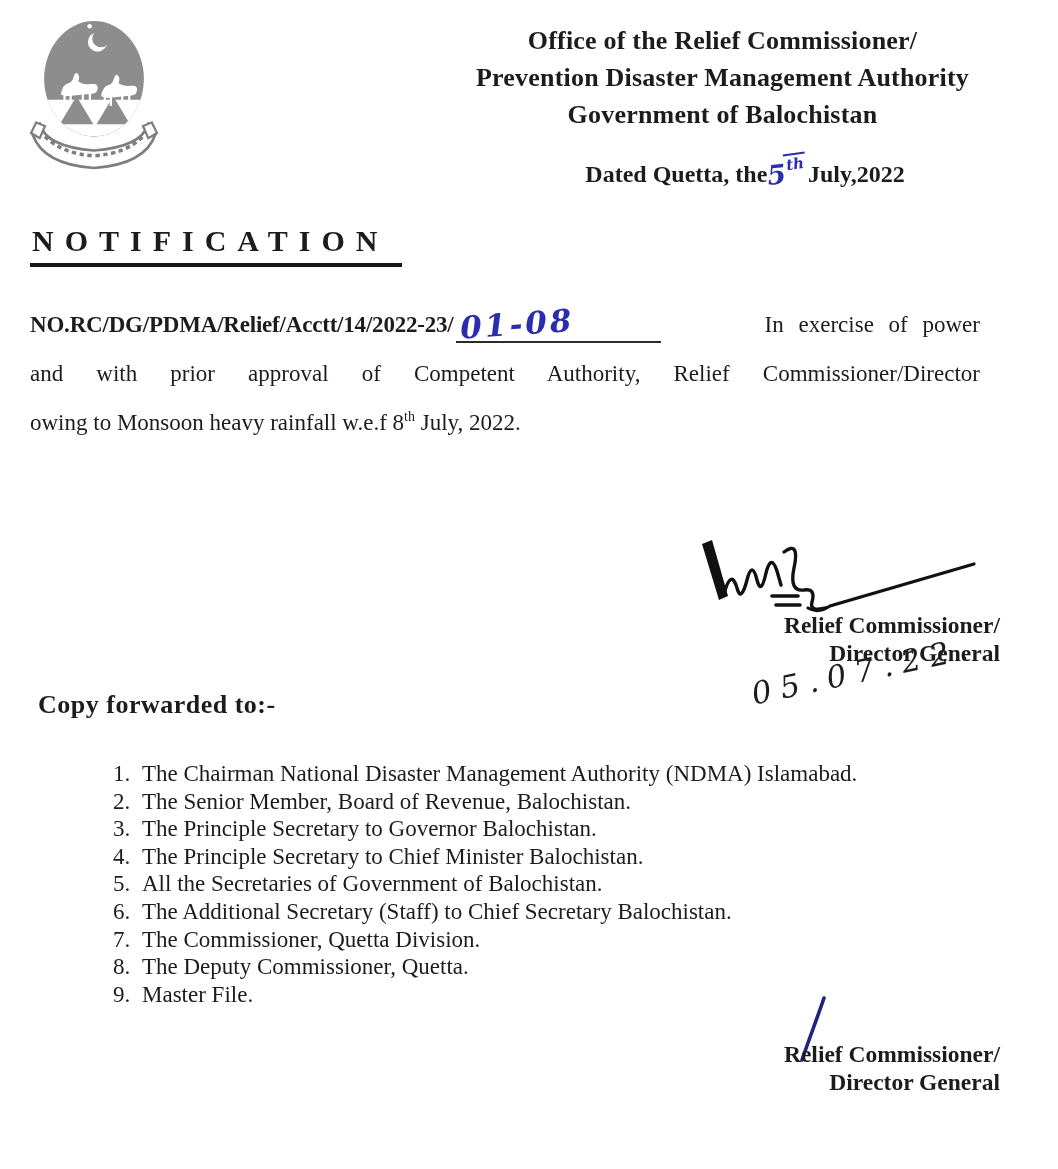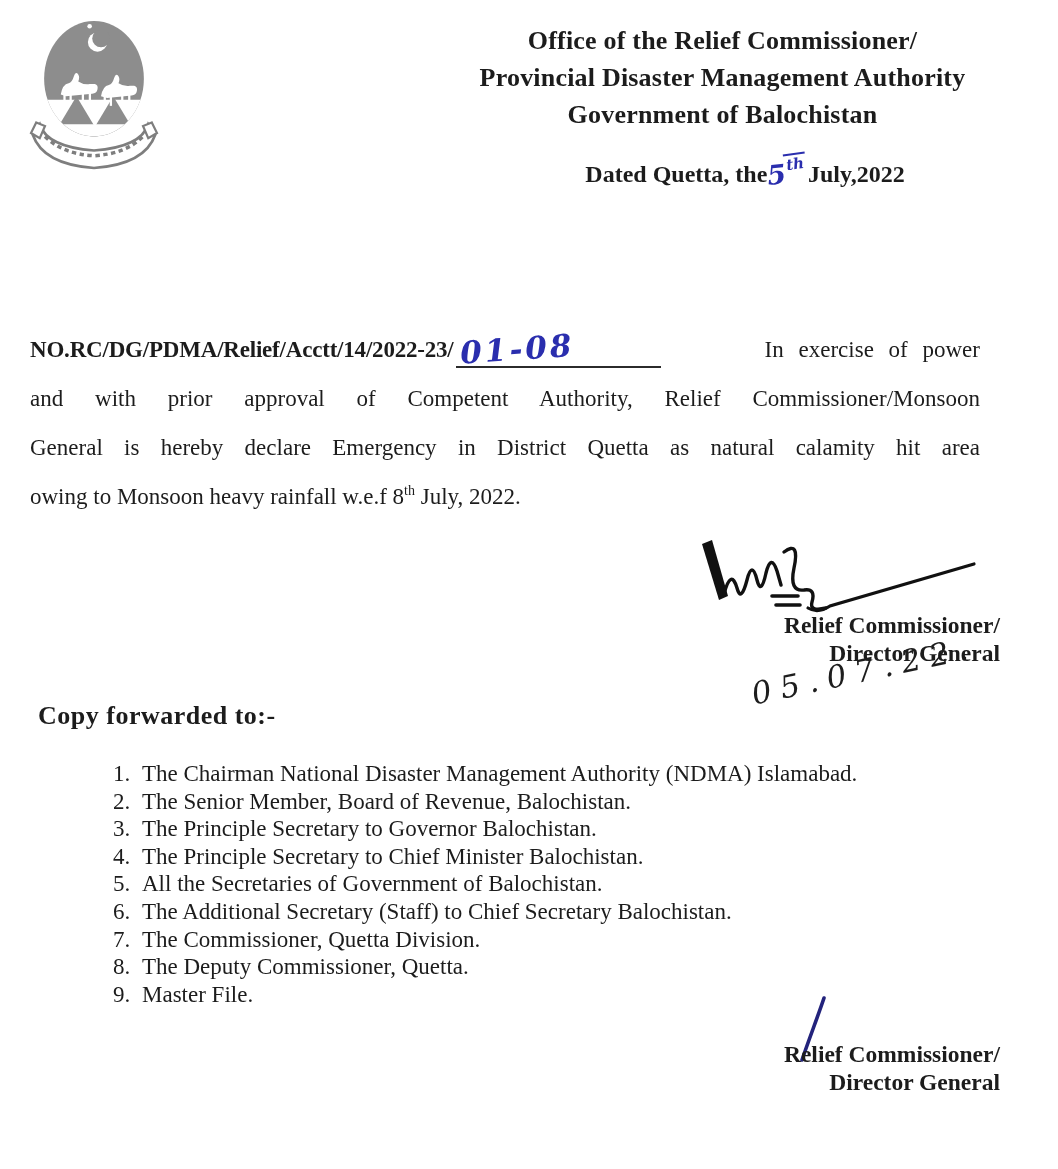--- a/index.html
+++ b/index.html
@@ -44,21 +44,21 @@
   .notif-title {
     left: 30px; top: 224px;
     font-size: 30px; font-weight: bold; letter-spacing: 11px;
     border-bottom: 4px solid #151515; padding: 0 14px 5px 2px;
   }
 
   
   .body-par { left: 30px; top: 300px; width: 950px; font-size: 23px; }
   .body-line { height: 49px; line-height: 49px; white-space: nowrap; }
   .body-line.just { text-align: justify; text-align-last: justify; white-space: normal; }
-  .line1 { display: flex; align-items: baseline; margin-top: 25px; }
+  .line1 { display: flex; align-items: baseline; }
   .ref-no { font-weight: bold; letter-spacing: -0.2px; }
   .ref-box {
     display: inline-block; width: 205px; margin-left: 2px;
     border-bottom: 2.5px solid #2b2b2b; height: 40px; line-height: 40px;
     text-align: left;
   }
   .hand-no {
     color: #2a2eae; font-size: 31px; letter-spacing: 3px; font-weight: bold;
     display: inline-block; transform: rotate(-4deg) translateY(3px); padding-left: 4px;
   }
@@ -73,21 +73,21 @@
   }
   .sig-top-titles { left: 640px; top: 611px; width: 360px; }
   .hand-date {
     left: 752px; top: 676px; width: 320px;
     color: #1d1d1d; font-size: 31px; letter-spacing: 9px;
     transform: rotate(-12deg); transform-origin: left center;
     white-space: nowrap;
   }
 
   
-  .copy-heading { left: 38px; top: 690px; font-size: 26px; font-weight: bold; letter-spacing: 0.5px; margin-top: 11px; }
+  .copy-heading { left: 38px; top: 690px; font-size: 26px; font-weight: bold; letter-spacing: 0.5px; }
   .copy-list-wrap { left: 82px; top: 748px; width: 900px; }
   .copy-list { margin: 12px; padding-left: 42px; font-size: 23px; line-height: 27.6px; }
   .copy-list li { padding-left: 6px; }
 
   
   .pen-stroke { left: 790px; top: 996px; width: 44px; height: 66px; }
   .sig-bottom-titles { left: 640px; top: 1040px; width: 360px; }
 </style>
 </head>
 <body>
@@ -130,37 +130,37 @@
     </g>
 
     <path d="M18,128 q8,26 62,30 q54,-4 62,-30 l8,12 q-12,34 -70,38 q-58,-4 -70,-38 z" fill="#ffffff" stroke="#7e7e7e" stroke-width="3"></path>
     <path d="M24,142 q20,20 56,22 q36,-2 56,-22" fill="none" stroke="#7e7e7e" stroke-width="4" stroke-dasharray="5 4"></path>
     <path d="M14,126 l10,4 -6,14 -10,-6 z" fill="#ffffff" stroke="#7e7e7e" stroke-width="2.5"></path>
     <path d="M146,126 l-10,4 6,14 10,-6 z" fill="#ffffff" stroke="#7e7e7e" stroke-width="2.5"></path>
   </svg>
 
   <div class="abs office-block">
     <div>Office of the Relief Commissioner/</div>
-    <div>Provincial Disaster Management Authority</div>
+    <div>Prevention Disaster Management Authority</div>
     <div>Government of Balochistan</div>
   </div>
 
   <div class="abs date-line">
     <span>Dated Quetta, the</span><span class="hand hand-day">5</span><span class="hand hand-day-sup">th</span><span>July,2022</span>
   </div>
 
+  <div class="abs notif-title">NOTIFICATION</div>
 
   <div class="abs body-par">
     <div class="body-line line1">
       <span class="ref-no">NO.RC/DG/PDMA/Relief/Acctt/14/2022-23/</span>
       <span class="ref-box"><span class="hand hand-no">01-08</span></span>
       <span class="line1-rest">In exercise of power</span>
     </div>
-    <div class="body-line just">and with prior approval of Competent Authority, Relief Commissioner/Monsoon</div>
-    <div class="body-line just">General is hereby declare Emergency in District Quetta as natural calamity hit area</div>
+    <div class="body-line just">and with prior approval of Competent Authority, Relief Commissioner/Director</div>
     <div class="body-line">
       <span>owing to Monsoon heavy rainfall w.e.f 8</span><sup class="th">th</sup><span> July, 2022.</span>
     </div>
   </div>
 
   <svg class="abs sig-scrawl" viewBox="0 0 300 84">
     <polygon points="14,10 24,6 40,62 31,66" fill="#111111"></polygon>
     <path d="M36,60 q7,-26 13,-6 q4,15 10,-8 q5,-20 10,0 q4,16 9,-7 q5,-20 11,-2 l4,14" fill="none" stroke="#111111" stroke-width="3.4" stroke-linecap="round"></path>
     <path d="M96,18 q16,-12 10,16 q-5,24 10,22 q12,-2 8,12 q-3,10 14,6" fill="none" stroke="#111111" stroke-width="3.4" stroke-linecap="round" fill-rule="evenodd"></path>
     <path d="M84,62 h26 M88,71 h24" stroke="#111111" stroke-width="3.6" stroke-linecap="round"></path>

